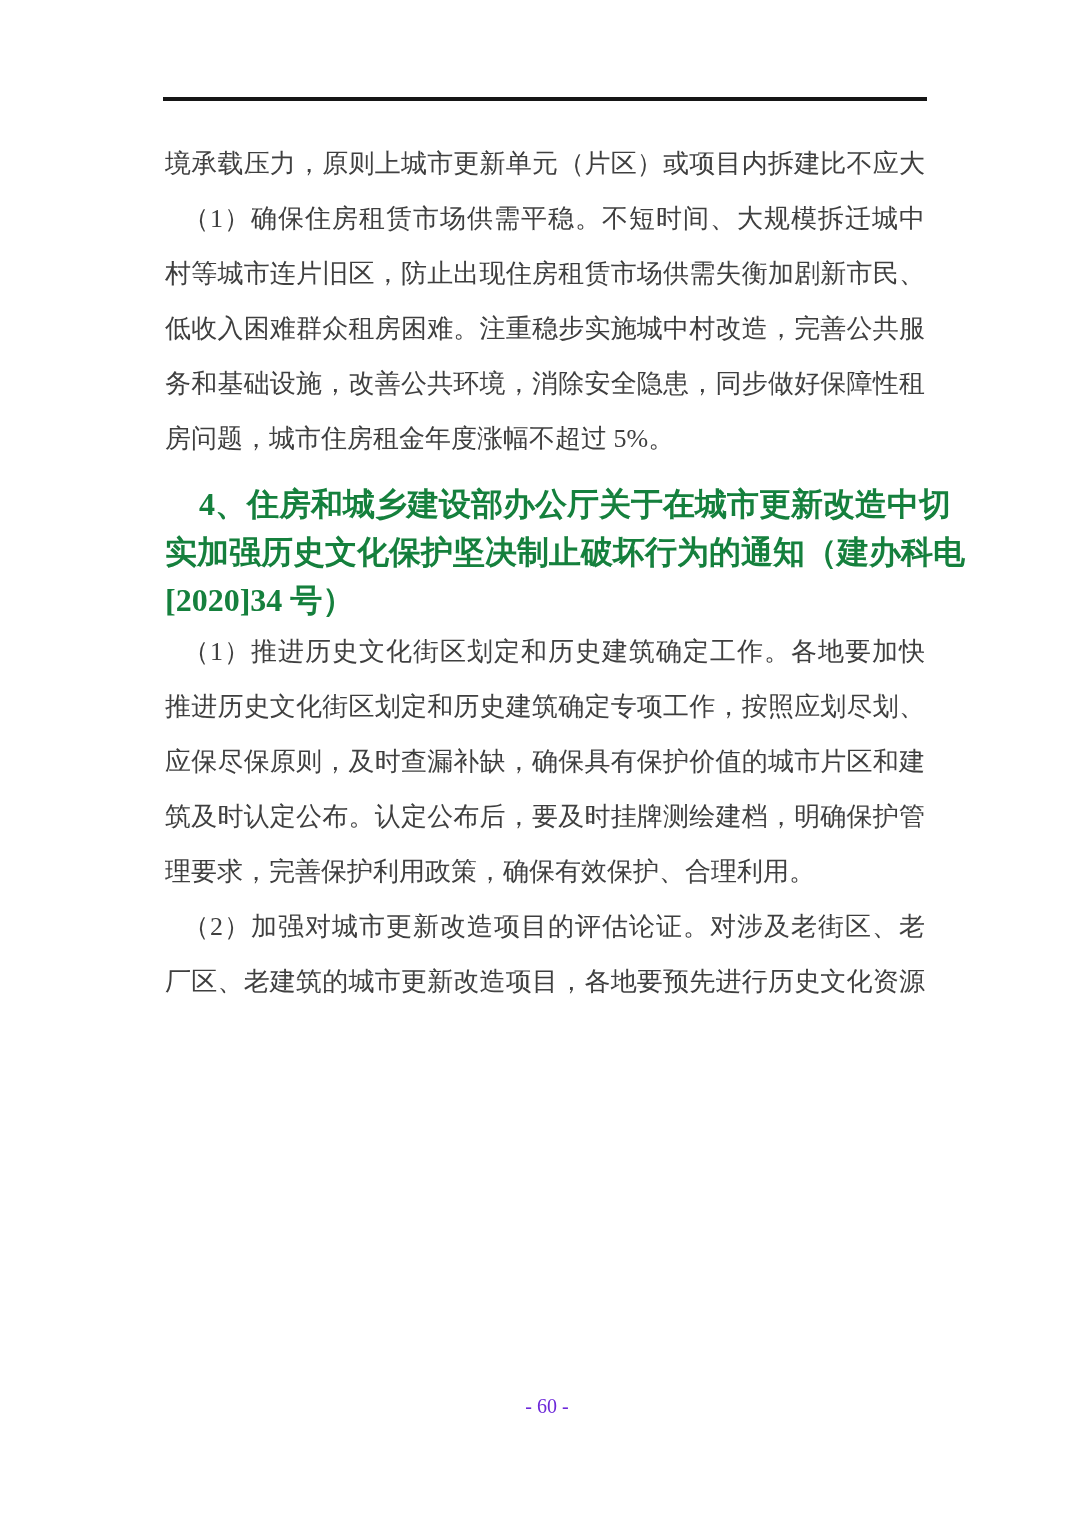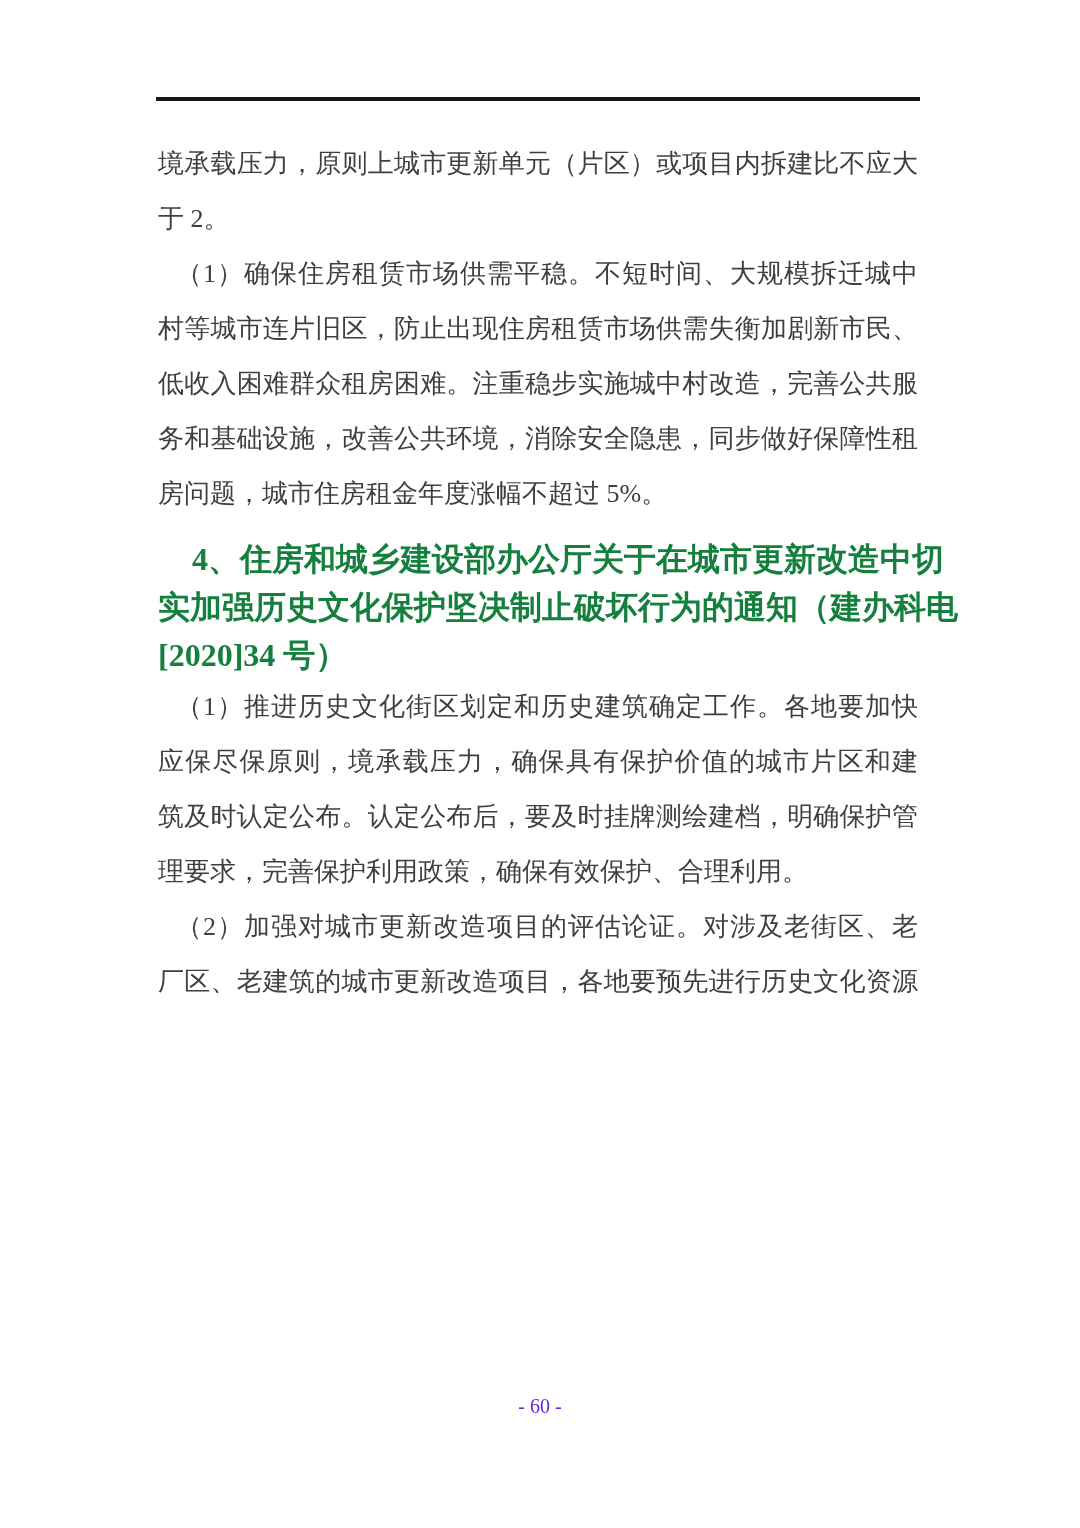--- a/index.html
+++ b/index.html
@@ -7,20 +7,21 @@
     padding: 0;
     background: #ffffff;
   }
   .page {
     position: relative;
     width: 1036px;
     height: 1528px;
     background: #ffffff;
     overflow: hidden;
     font-family: "Liberation Serif", "DejaVu Serif", serif;
+    margin-left: 7px;
   }
   .top-rule {
     position: absolute;
     left: 156px;
     top: 97px;
     width: 764px;
     height: 4px;
     background: #161616;
   }
   .content {
@@ -78,41 +79,41 @@
 <body>
 
 <div class="page">
 
   <div class="top-rule"></div>
 
   <div class="content">
 
     <div class="para">
       <p class="line">境承载压力，原则上城市更新单元（片区）或项目内拆建比不应大</p>
-      <p class="line end">于 2。</p>
     </div>
 
 
     <div class="para">
       <p class="line indent">（1）确保住房租赁市场供需平稳。不短时间、大规模拆迁城中</p>
       <p class="line">村等城市连片旧区，防止出现住房租赁市场供需失衡加剧新市民、</p>
       <p class="line">低收入困难群众租房困难。注重稳步实施城中村改造，完善公共服</p>
       <p class="line">务和基础设施，改善公共环境，消除安全隐患，同步做好保障性租</p>
       <p class="line end">房问题，城市住房租金年度涨幅不超过 5%。</p>
     </div>
 
     <div class="para heading">
       <p class="hline indent-h">4、住房和城乡建设部办公厅关于在城市更新改造中切</p>
       <p class="hline">实加强历史文化保护坚决制止破坏行为的通知（建办科电</p>
       <p class="hline">[2020]34 号）</p>
     </div>
 
     <div class="para">
       <p class="line indent">（1）推进历史文化街区划定和历史建筑确定工作。各地要加快</p>
-      <p class="line">应保尽保原则，境承载压力，确保具有保护价值的城市片区和建</p>
+      <p class="line">推进历史文化街区划定和历史建筑确定专项工作，按照应划尽划、</p>
+      <p class="line">应保尽保原则，及时查漏补缺，确保具有保护价值的城市片区和建</p>
       <p class="line">筑及时认定公布。认定公布后，要及时挂牌测绘建档，明确保护管</p>
       <p class="line end">理要求，完善保护利用政策，确保有效保护、合理利用。</p>
     </div>
 
     <div class="para">
       <p class="line indent">（2）加强对城市更新改造项目的评估论证。对涉及老街区、老</p>
       <p class="line">厂区、老建筑的城市更新改造项目，各地要预先进行历史文化资源</p>
     </div>
 
   </div>

